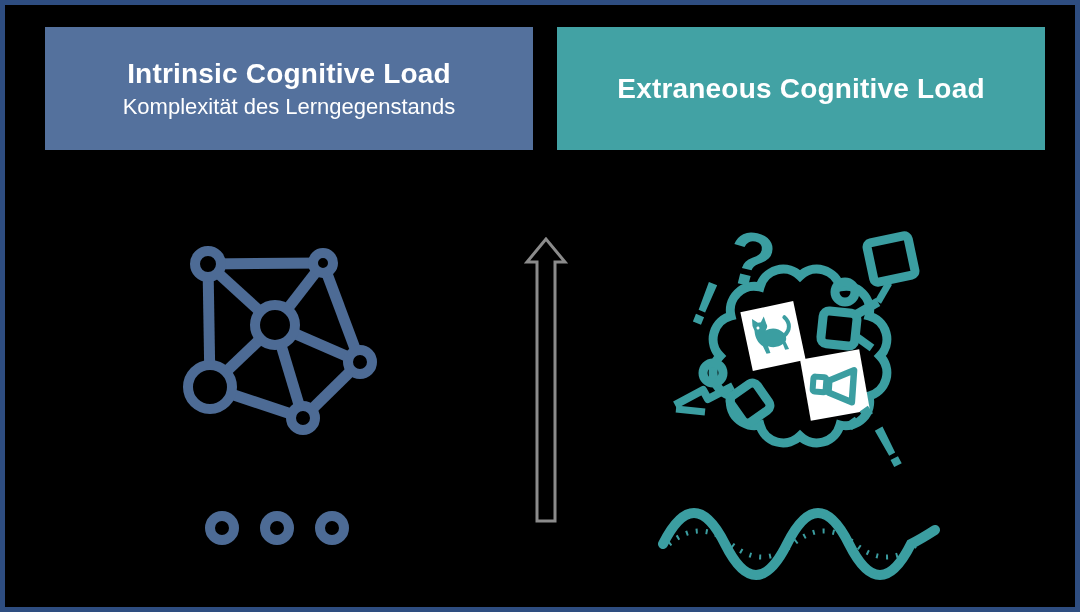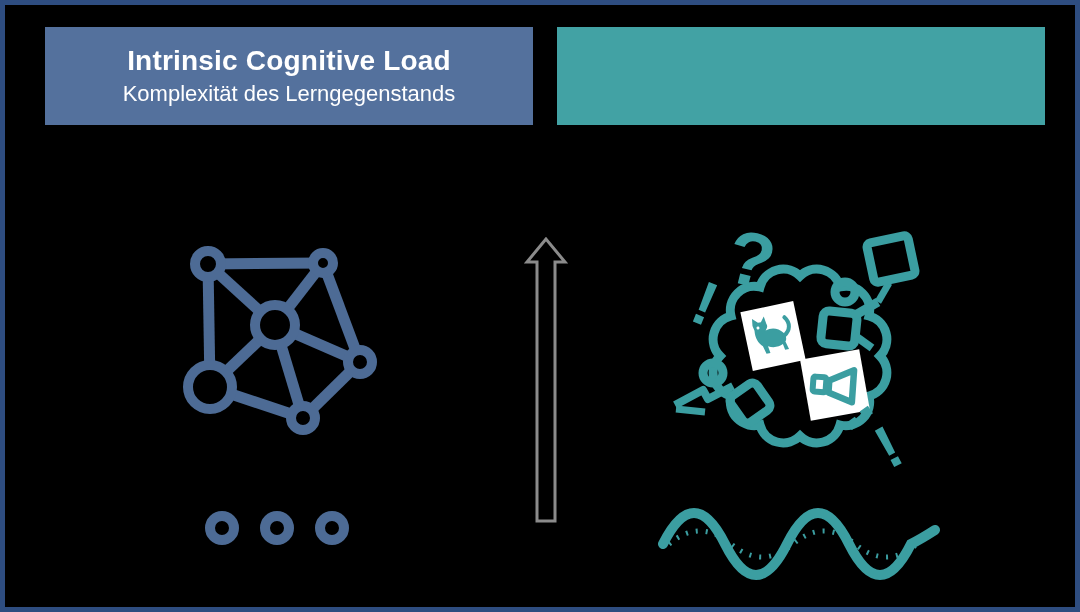--- a/index.html
+++ b/index.html
@@ -1,39 +1,40 @@
 <!DOCTYPE html>
 <html><head>
 <meta charset="utf-8">
 <style>
   html,body{margin:0;padding:0;background:#000;}
   .frame{position:relative;width:1080px;height:612px;box-sizing:border-box;
          border:5px solid #2e4d80;background:#000;overflow:hidden;
          font-family:"Liberation Sans", sans-serif;}
-  .header{position:absolute;top:22px;height:98px;width:488px;
+  .header{position:absolute;top:22px;height:123px;width:488px;
           display:flex;flex-direction:column;justify-content:center;align-items:center;
           color:#fff;text-align:center;}
   .header-left{left:40px;background:#54719d;}
   .header-right{left:552px;background:#42a2a4;}
   .header .title{font-size:28px;font-weight:700;line-height:36px;letter-spacing:.2px;}
   .header .subtitle{font-size:22px;font-weight:400;line-height:30px;}
   .abs{position:absolute;}
   svg{display:block;}
 </style>
 </head>
 <body>
 
 <div class="frame">
 
   <div class="header header-left">
     <div class="title">Intrinsic Cognitive Load</div>
     <div class="subtitle">Komplexität des Lerngegenstands</div>
   </div>
 
   <div class="header header-right">
+    <div class="title">Extraneous Cognitive Load</div>
   </div>
 
   <svg class="abs" style="left:165px;top:225px;" width="220" height="212" viewBox="0 0 220 212">
     <g stroke="#4d6b95" stroke-width="11">
       <line x1="38" y1="34" x2="153" y2="33"></line>
       <line x1="38" y1="34" x2="105" y2="95"></line>
       <line x1="38" y1="34" x2="40" y2="157"></line>
       <line x1="153" y1="33" x2="105" y2="95"></line>
       <line x1="153" y1="33" x2="190" y2="132"></line>
       <line x1="105" y1="95" x2="190" y2="132"></line>

